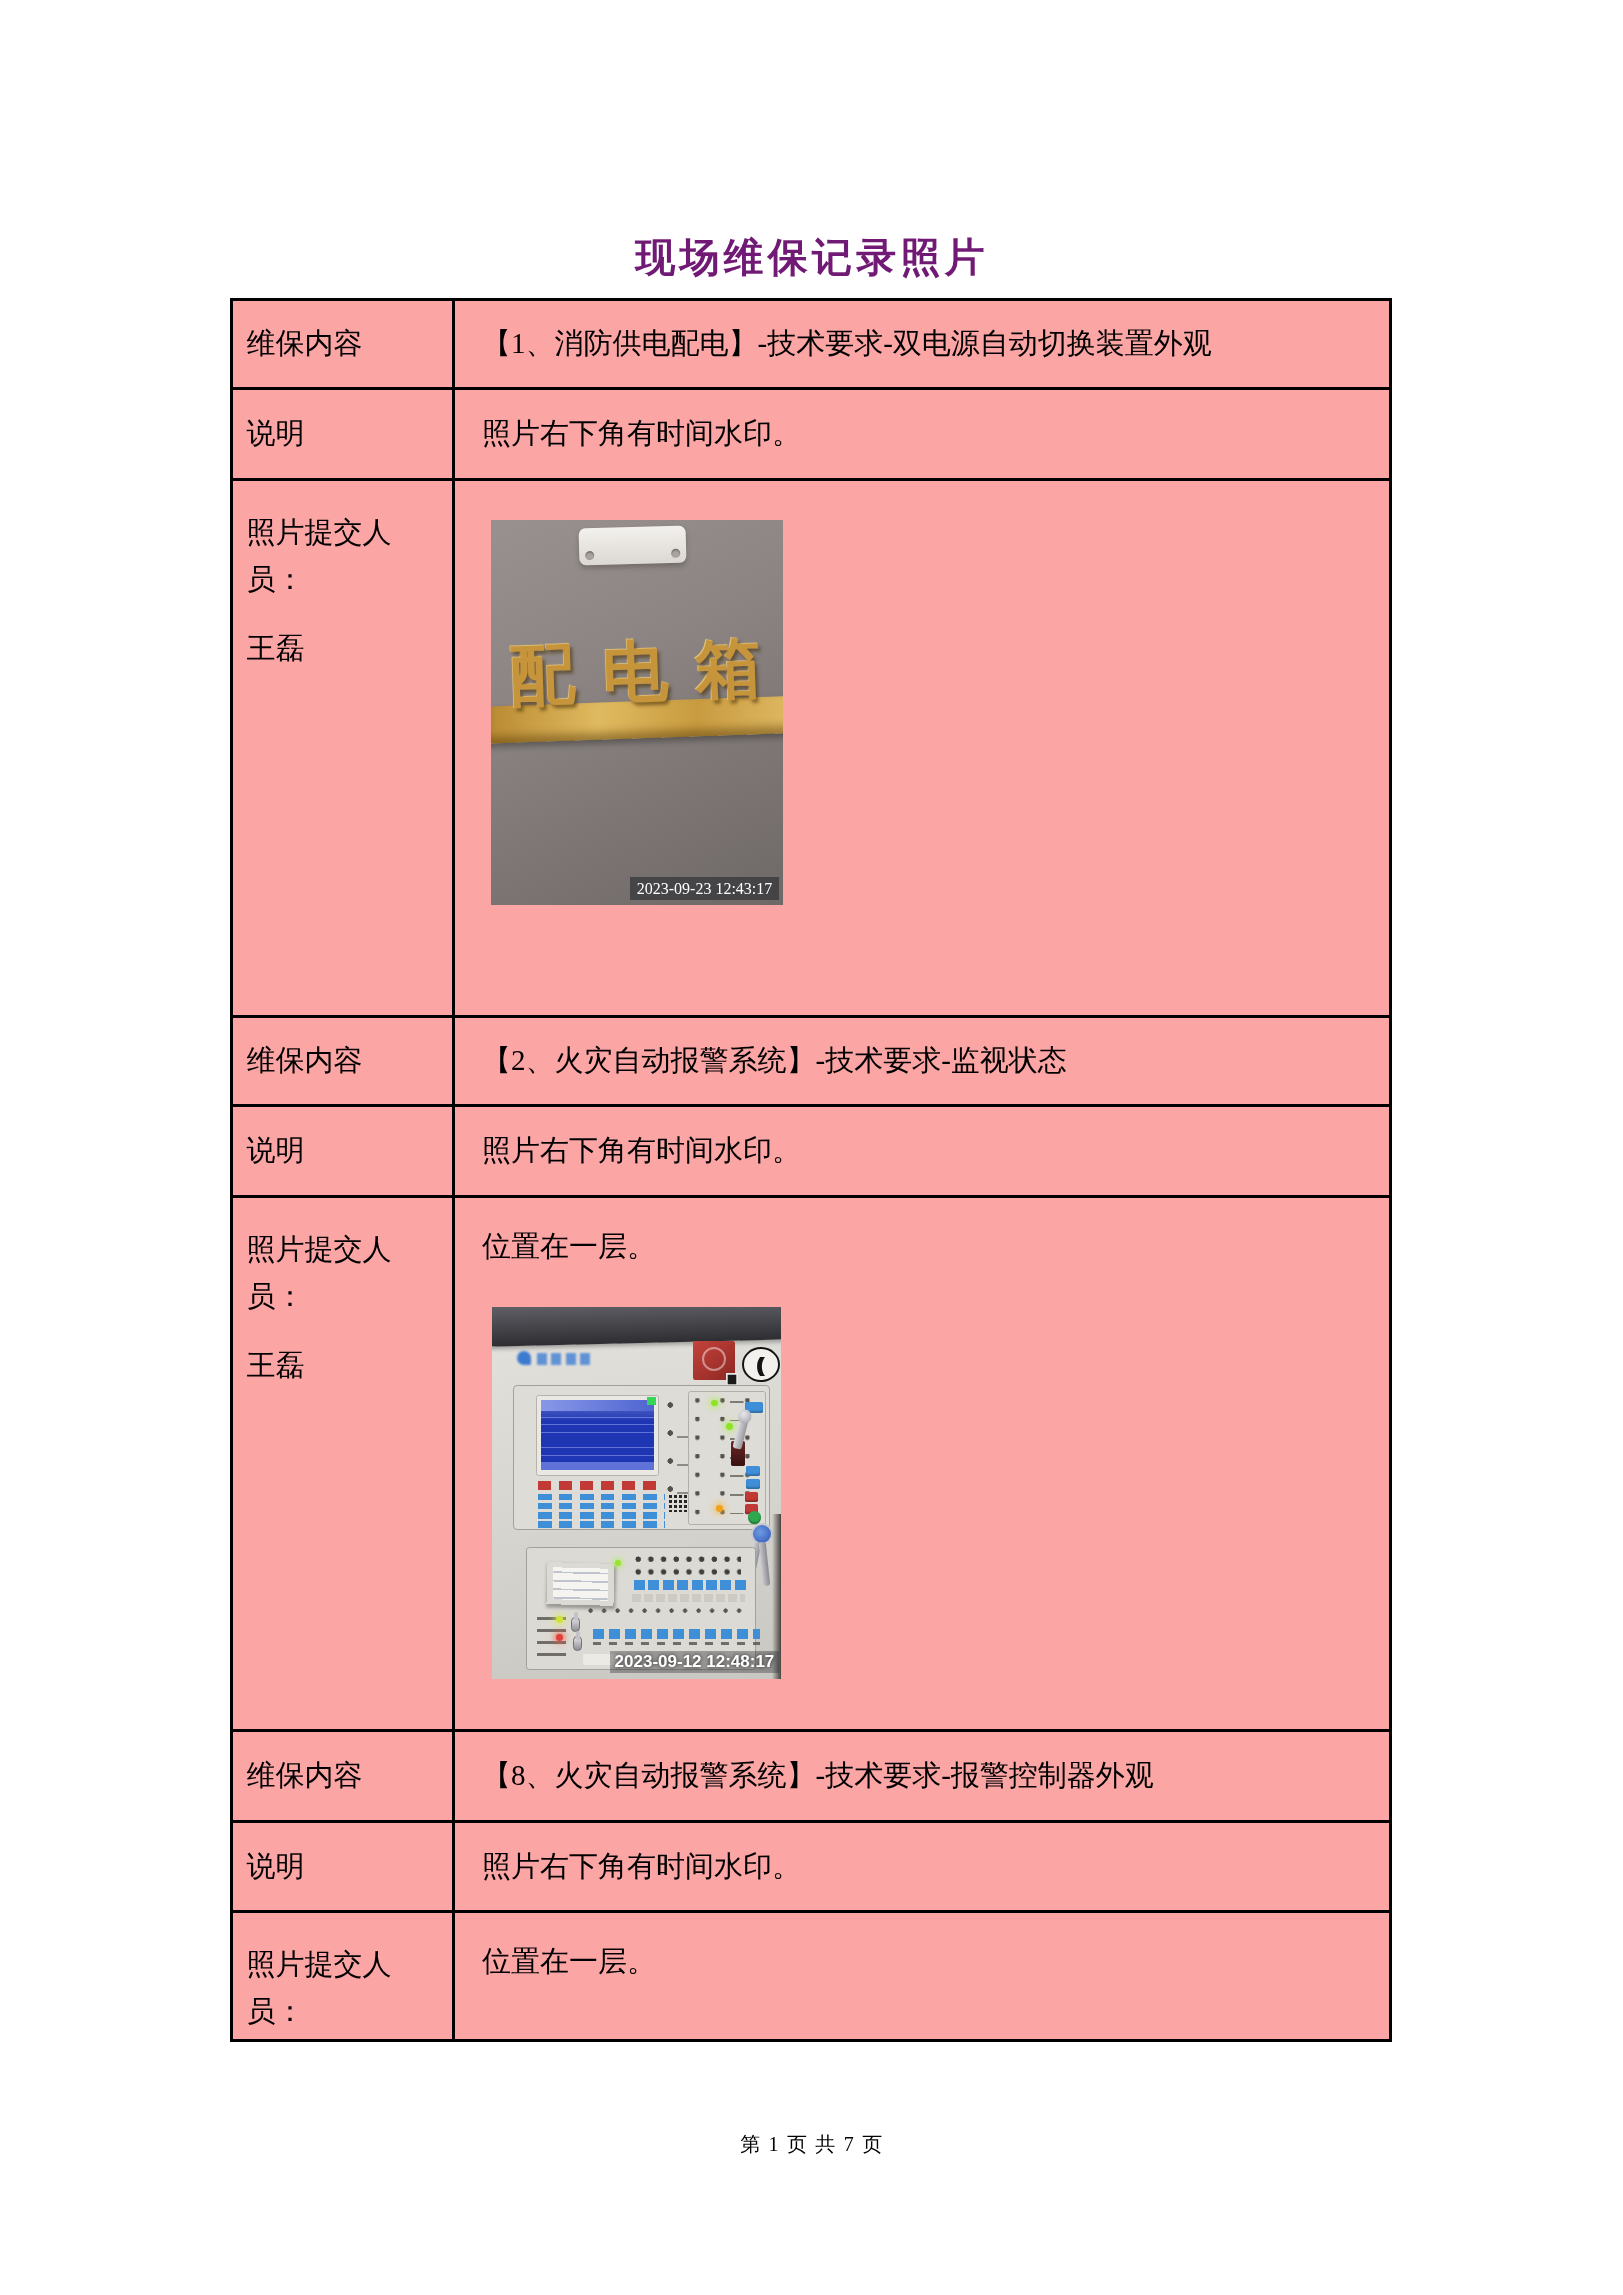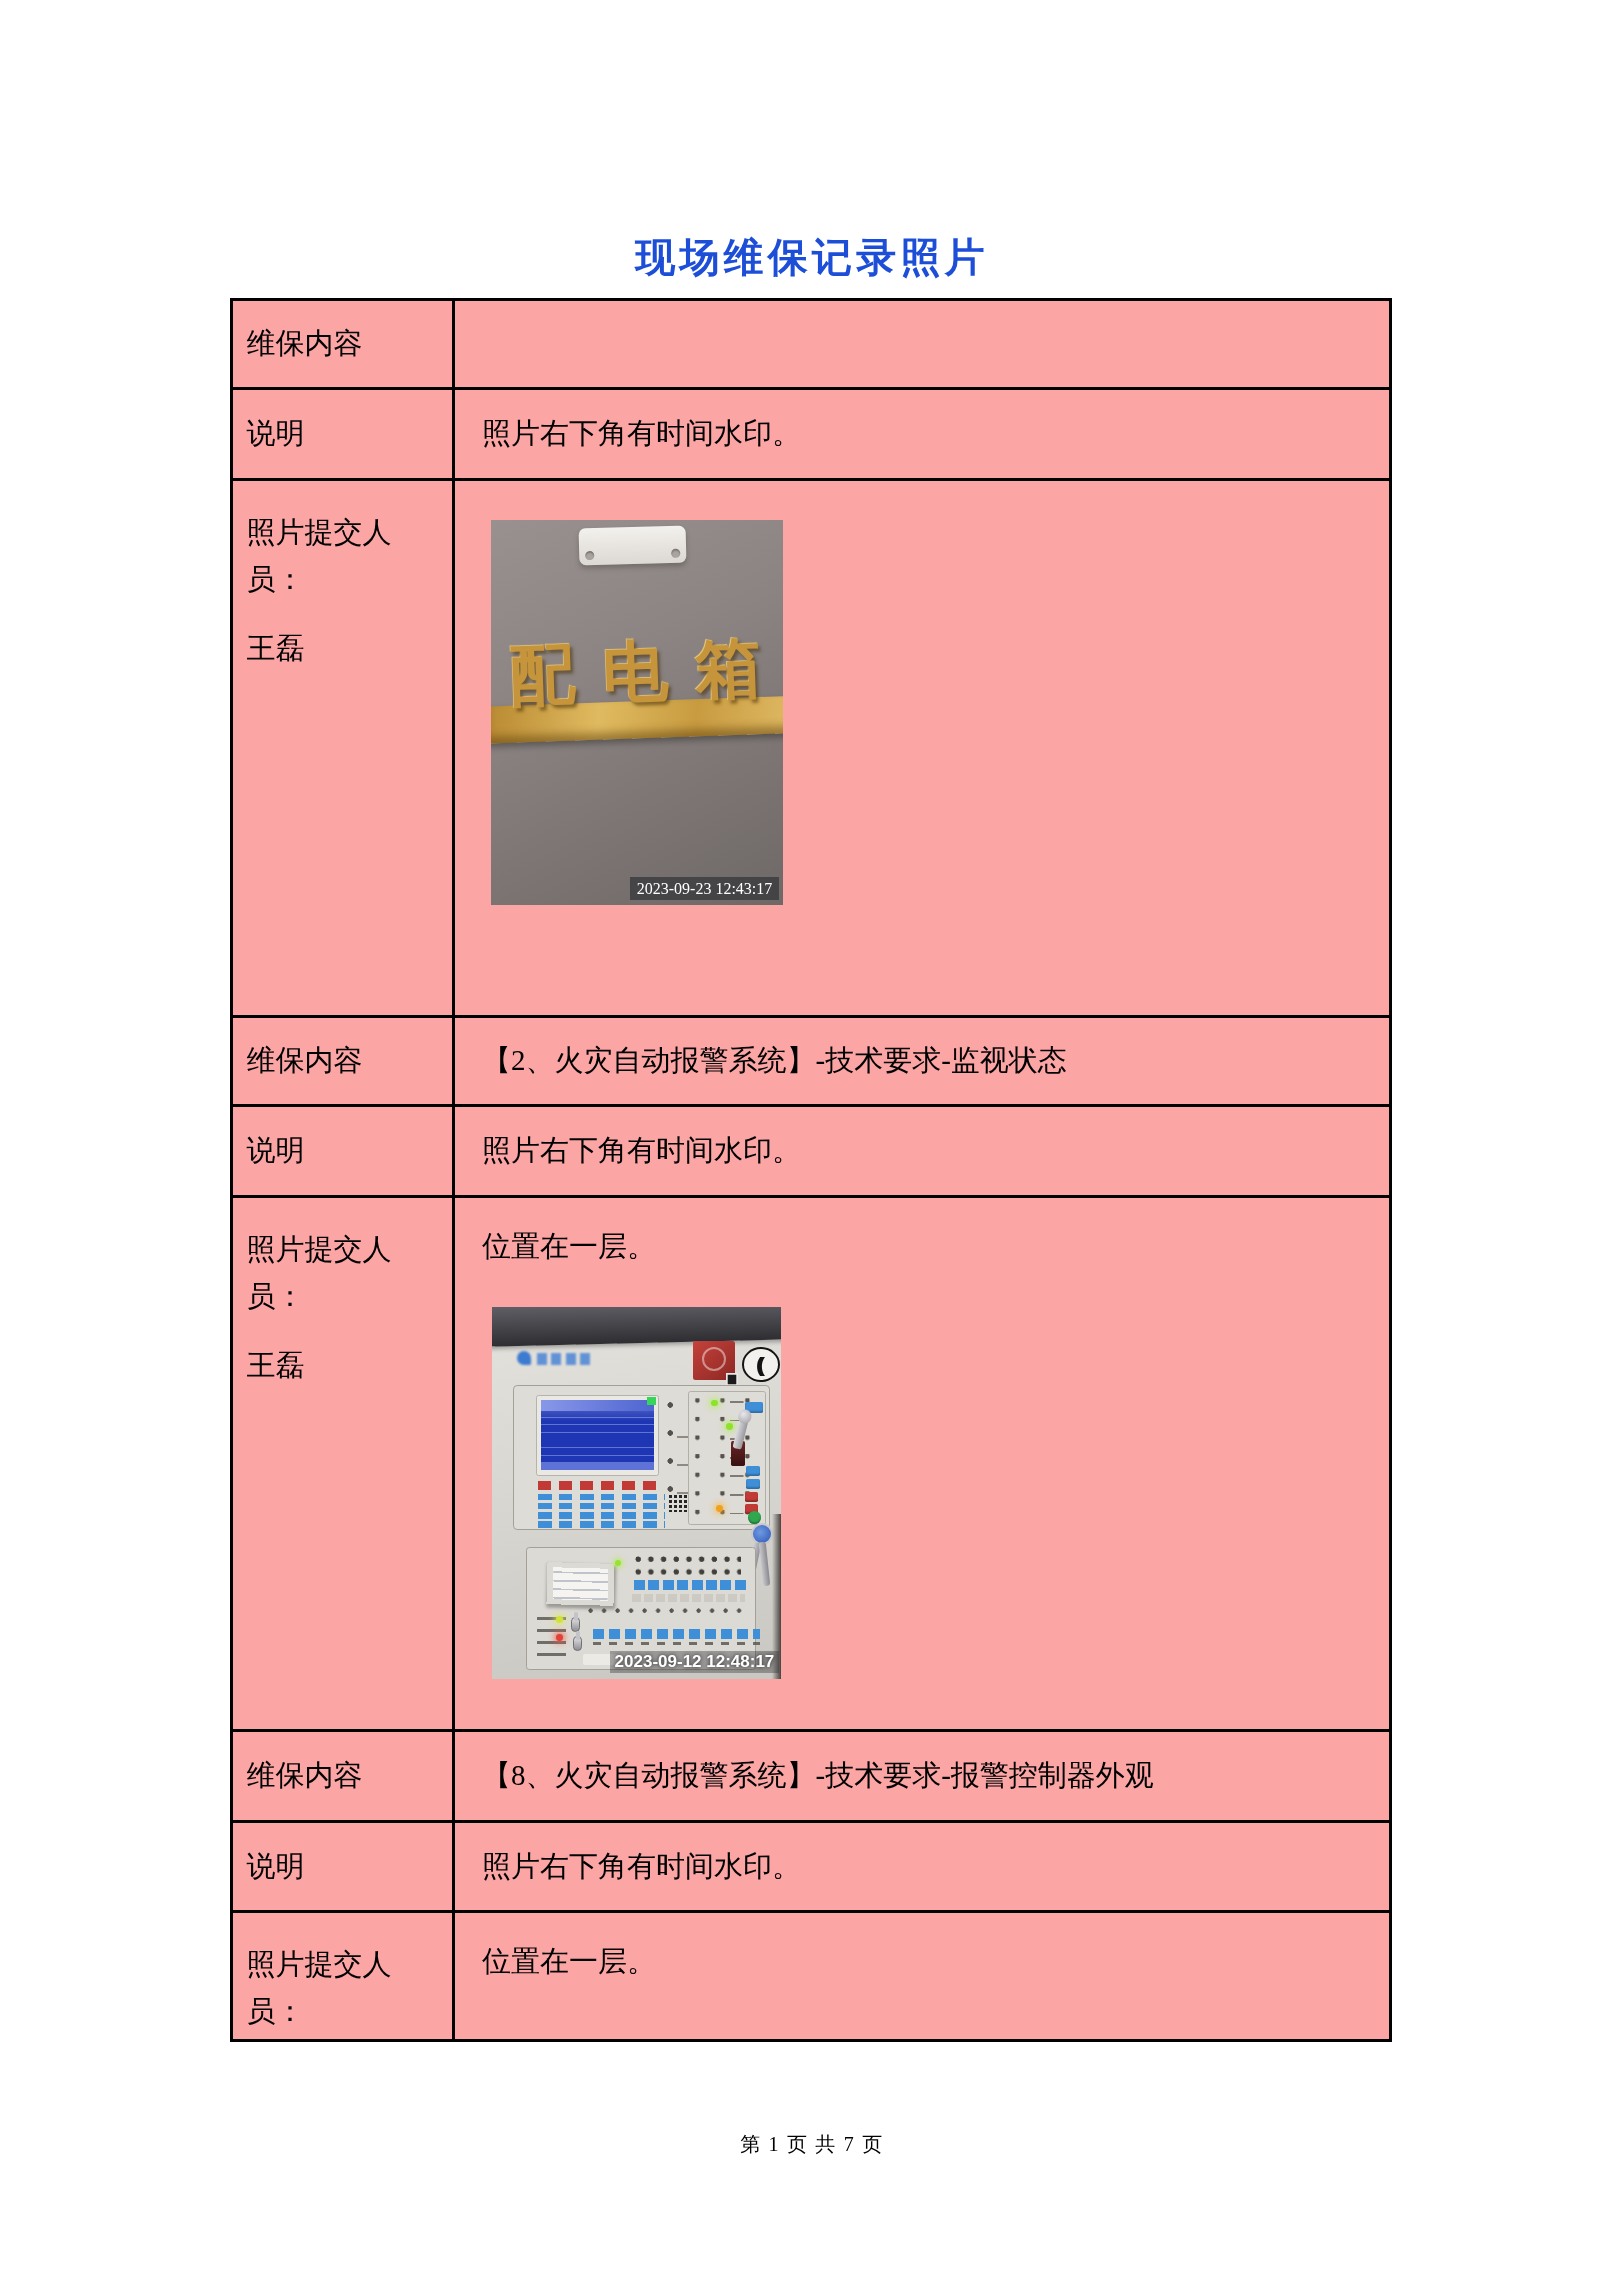--- a/index.html
+++ b/index.html
@@ -5,21 +5,21 @@
   * { margin:0; padding:0; box-sizing:border-box; }
   html,body { background:#ffffff; }
   body {
     width:1624px; height:2295px; position:relative;
     font-family:"Liberation Serif", serif; color:#000;
   }
   
   .doc-title {
     position:absolute; top:230px; left:0; width:100%;
     text-align:center; font-family:"Liberation Sans", sans-serif;
-    font-weight:bold; font-size:40px; letter-spacing:4.2px; color:#1d4ed8;
+    font-weight:bold; font-size:40px; letter-spacing:4.2px; color:#701a75;
   }
   .doc-footer {
     position:absolute; top:2131px; left:0; width:100%;
     text-align:center; font-size:20px; letter-spacing:1.7px;
   }
   
   .tbl {
     position:absolute; left:230px; top:298px; width:1162px;
     border:3.4px solid #000; background:#fca5a5;
   }
@@ -228,20 +228,21 @@
 </style>
 </head>
 <body>
 
 <h1 class="doc-title">现场维保记录照片</h1>
 
 <div class="tbl">
 
   <div class="trow r1">
     <div class="cell-label vcenter">维保内容</div>
+    <div class="cell-content vcenter">【1、消防供电配电】-技术要求-双电源自动切换装置外观</div>
   </div>
   <div class="trow r2">
     <div class="cell-label vcenter">说明</div>
     <div class="cell-content vcenter">照片右下角有时间水印。</div>
   </div>
   <div class="trow r3 toprow">
     <div class="cell-label">
       <div>照片提交人</div>
       <div>员：</div>
       <div class="submitter-name">王磊</div>

